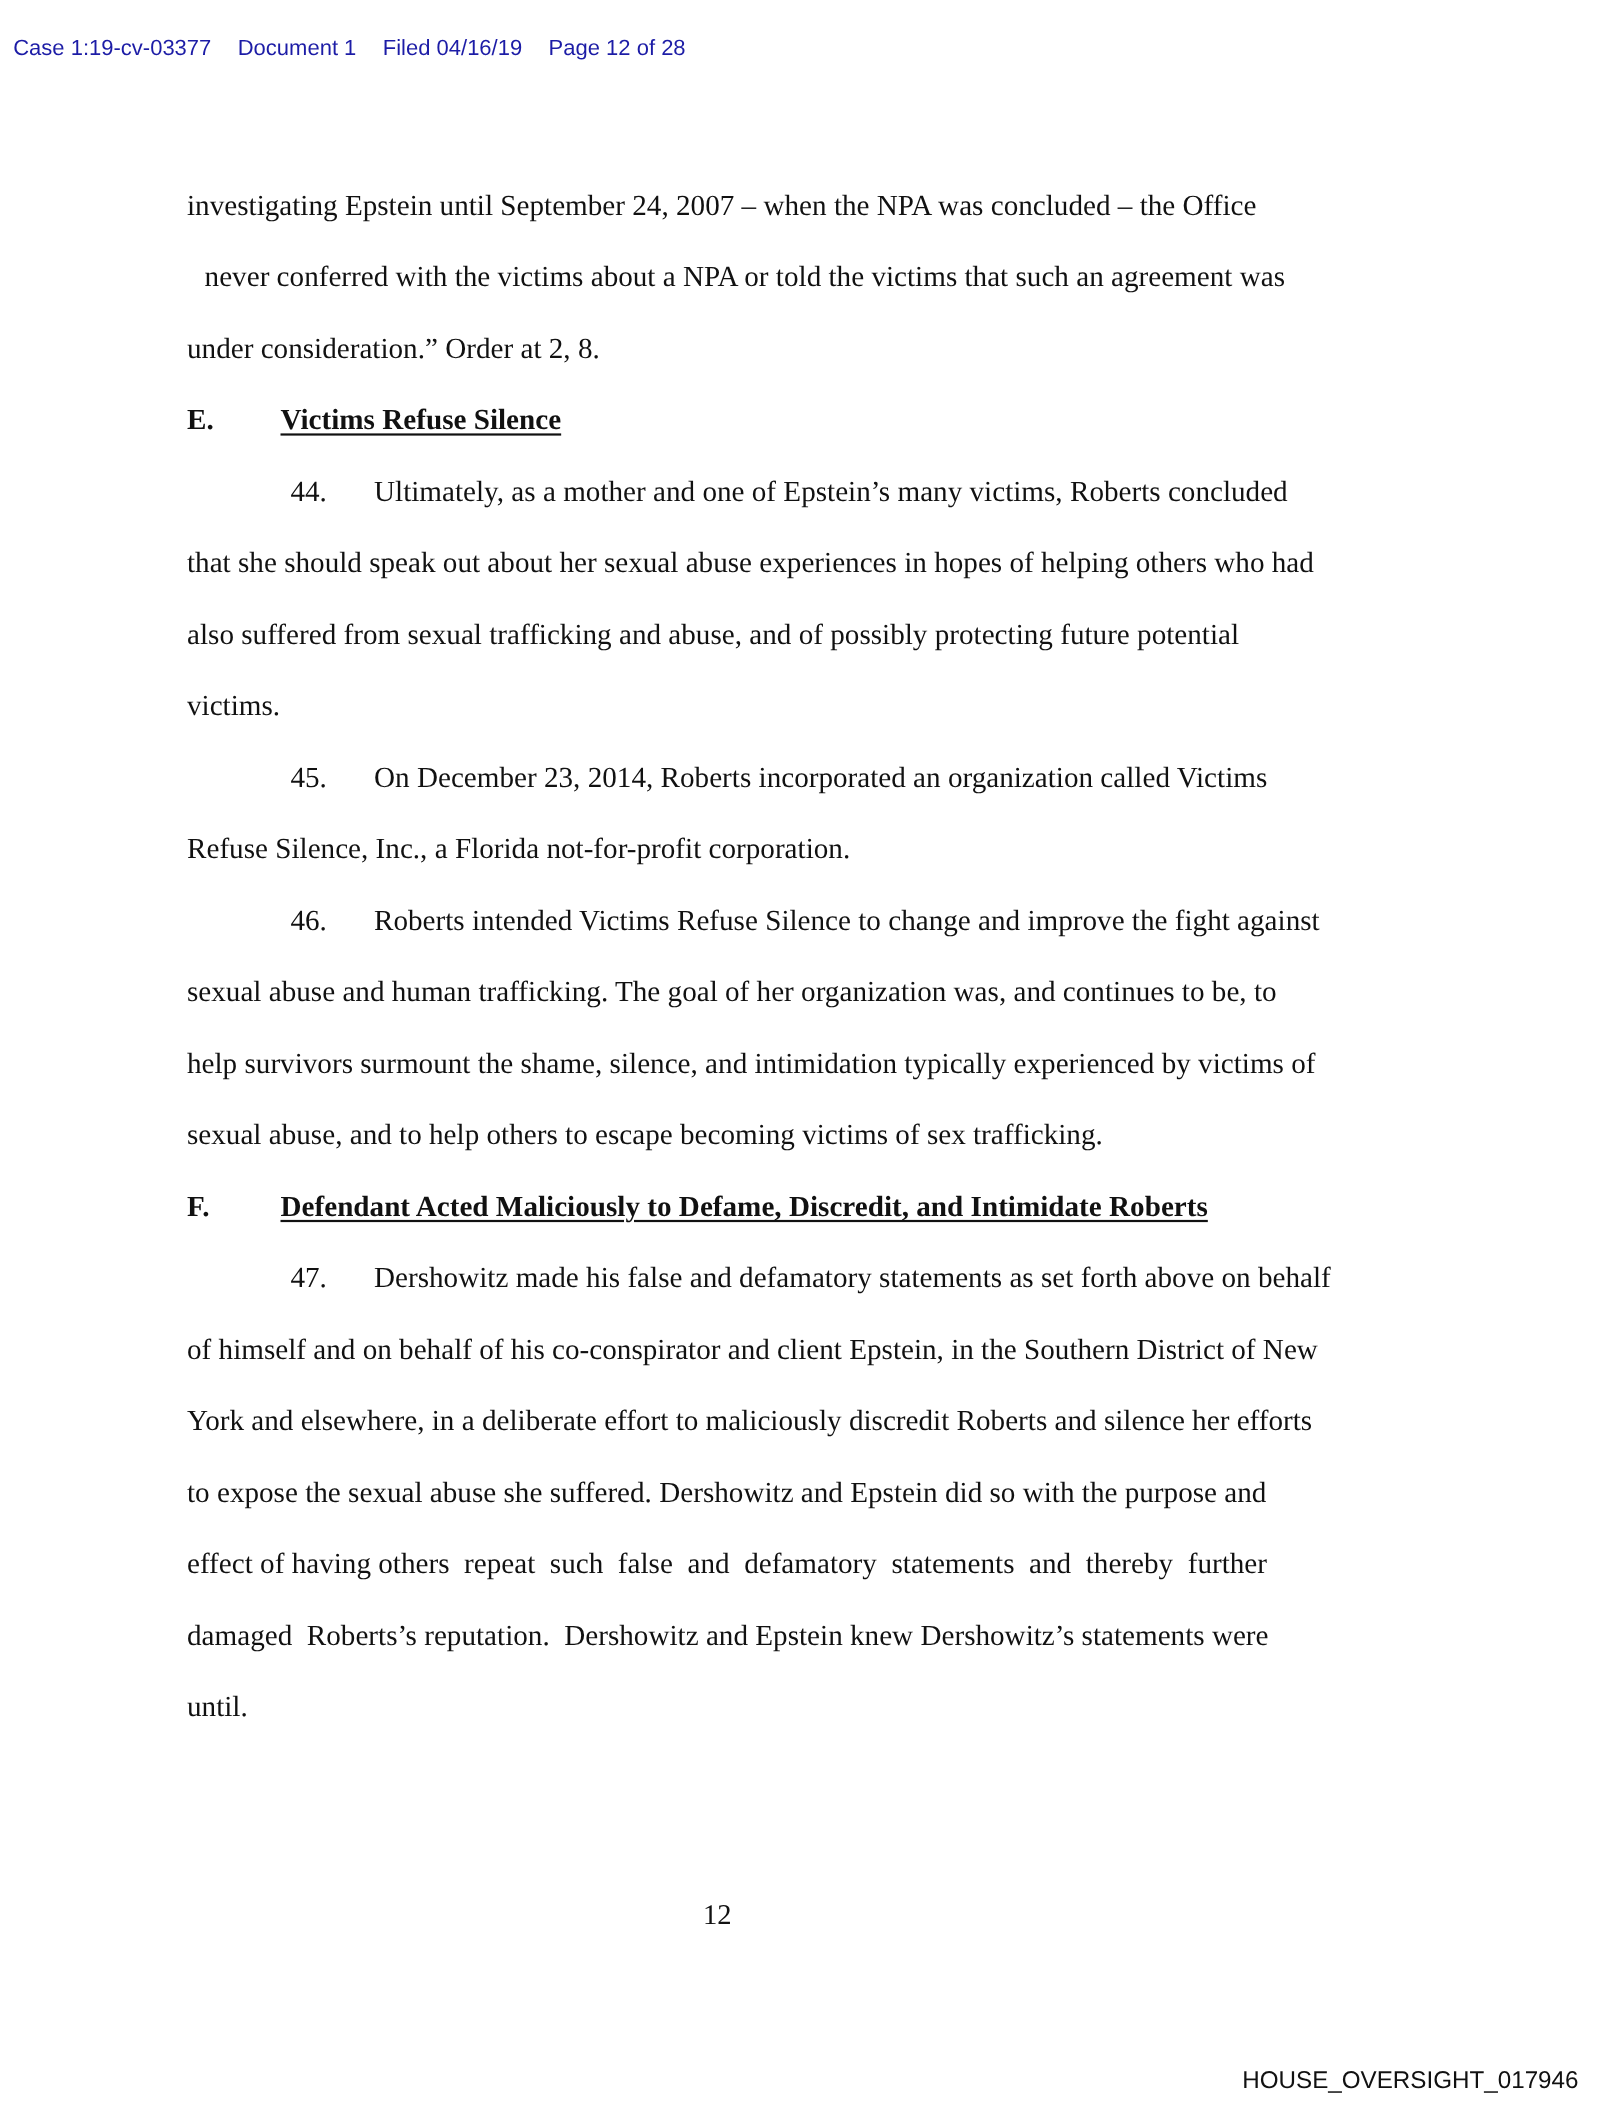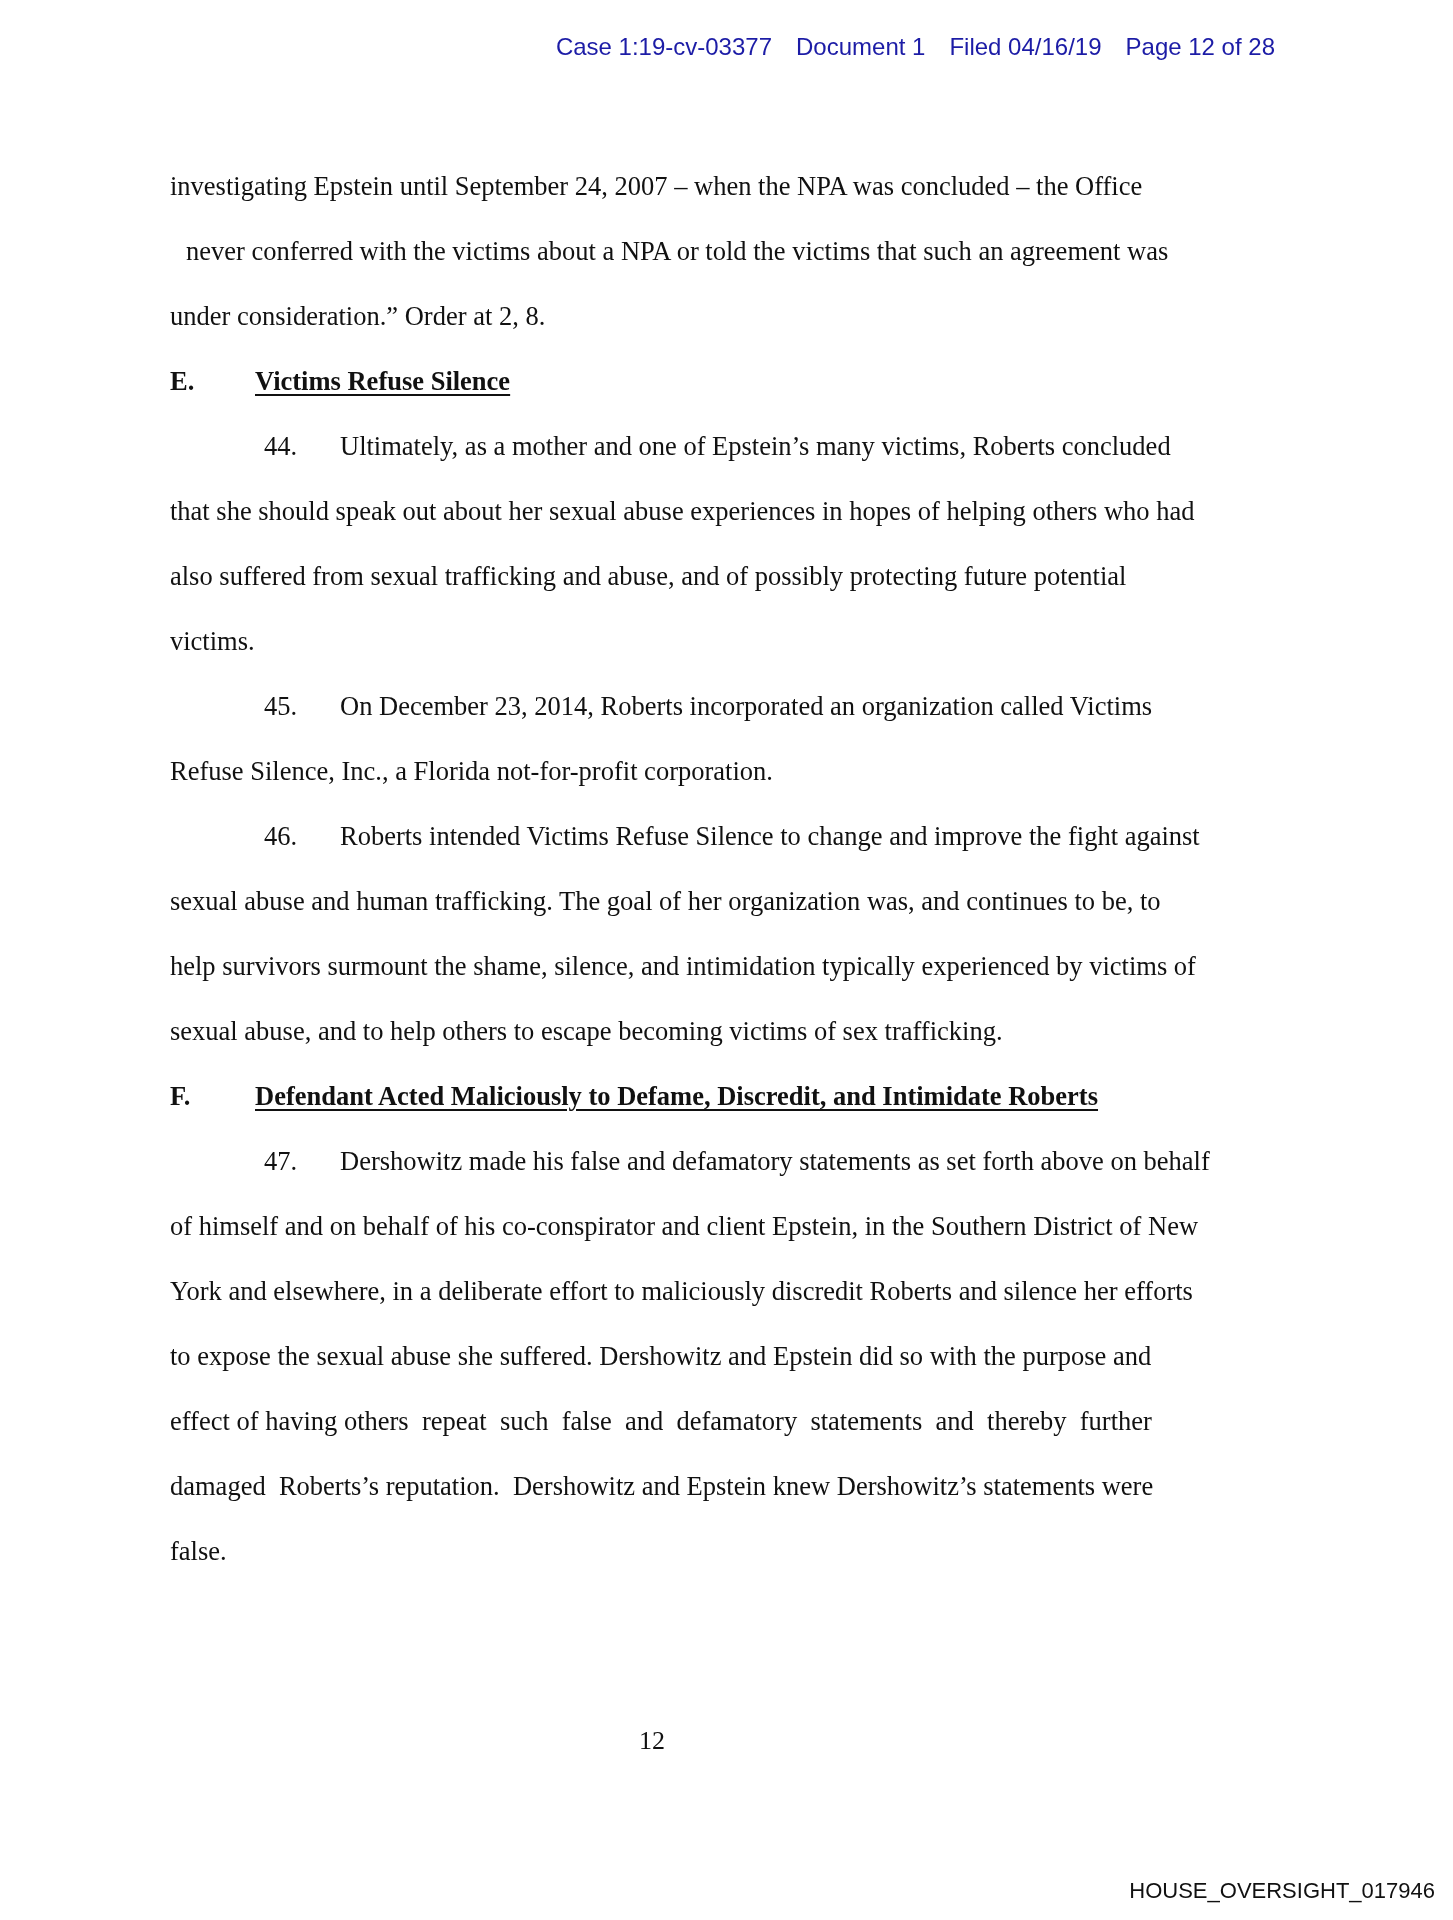--- a/index.html
+++ b/index.html
@@ -1,19 +1,19 @@
 <!DOCTYPE html>
 <html><head>
 <meta charset="utf-8">
 <style>
   html, body { margin: 0; padding: 0; background: #ffffff; }
   body { width: 1453px; height: 1920px; position: relative; overflow: hidden; }
   .header {
-    position: absolute; top: 33px; left: 0; width: 1287px; text-align: right;
-    font-family: "Liberation Sans", sans-serif; font-size: 24px; color: #1c1ca6;
+    position: absolute; top: 33px; left: 0; width: 1287px; text-align: left;
+    font-family: "Liberation Sans", sans-serif; font-size: 20px; color: #1c1ca6;
     white-space: pre;
   }
   .header span { margin: 0 12px; }
   .body-text {
     position: absolute; left: 170px; width: 1110px;
     font-family: "Liberation Serif", serif; font-size: 26.5px; color: #111;
   }
   .line { position: absolute; left: 0; white-space: nowrap; }
   .num { position: absolute; left: 94px; white-space: nowrap; text-align: right; }
   .indent { position: absolute; left: 170px; white-space: nowrap; }
@@ -61,17 +61,17 @@
   <div class="sec-letter" style="top:1081px;">F.</div>
   <div class="sec-title" style="top:1081px;">Defendant Acted Maliciously to Defame, Discredit, and Intimidate Roberts</div>
 
   <div class="num" style="top:1146px;">47.</div>
   <div class="indent" style="top:1146px;">Dershowitz made his false and defamatory statements as set forth above on behalf</div>
   <div class="line" style="top:1211px;">of himself and on behalf of his co-conspirator and client Epstein, in the Southern District of New</div>
   <div class="line" style="top:1276px;">York and elsewhere, in a deliberate effort to maliciously discredit Roberts and silence her efforts</div>
   <div class="line" style="top:1341px;">to expose the sexual abuse she suffered.   Dershowitz and Epstein did so with the purpose and</div>
   <div class="line" style="top:1406px; white-space: pre;">effect of having others  repeat  such  false  and  defamatory  statements  and  thereby  further</div>
   <div class="line" style="top:1471px; white-space: pre;">damaged  Roberts’s reputation.  Dershowitz and Epstein knew Dershowitz’s statements were</div>
-  <div class="line" style="top:1536px;">false.</div>
+  <div class="line" style="top:1536px;">until.</div>
 </div>
 
 <div class="page-num">12</div>
 <div class="bates">HOUSE_OVERSIGHT_017946</div>
 
 </body></html>

